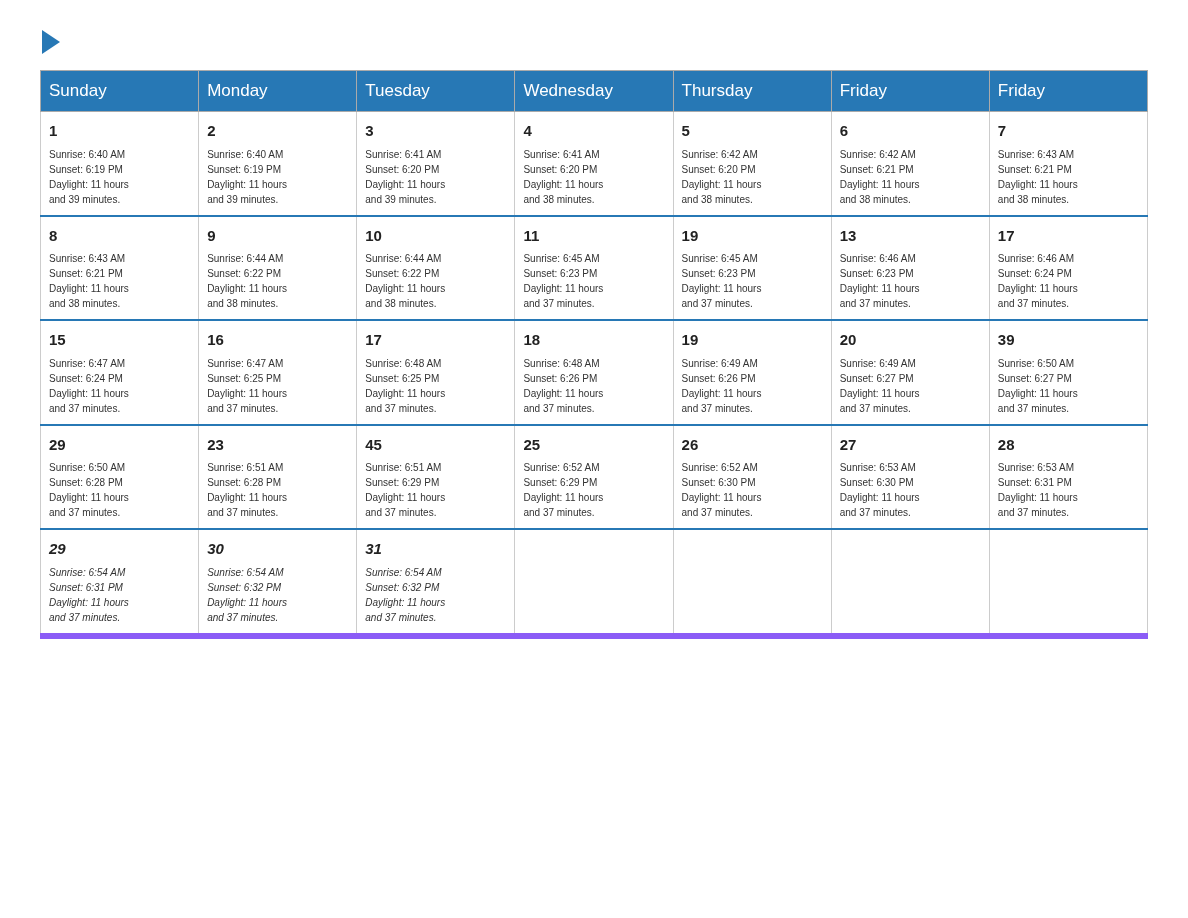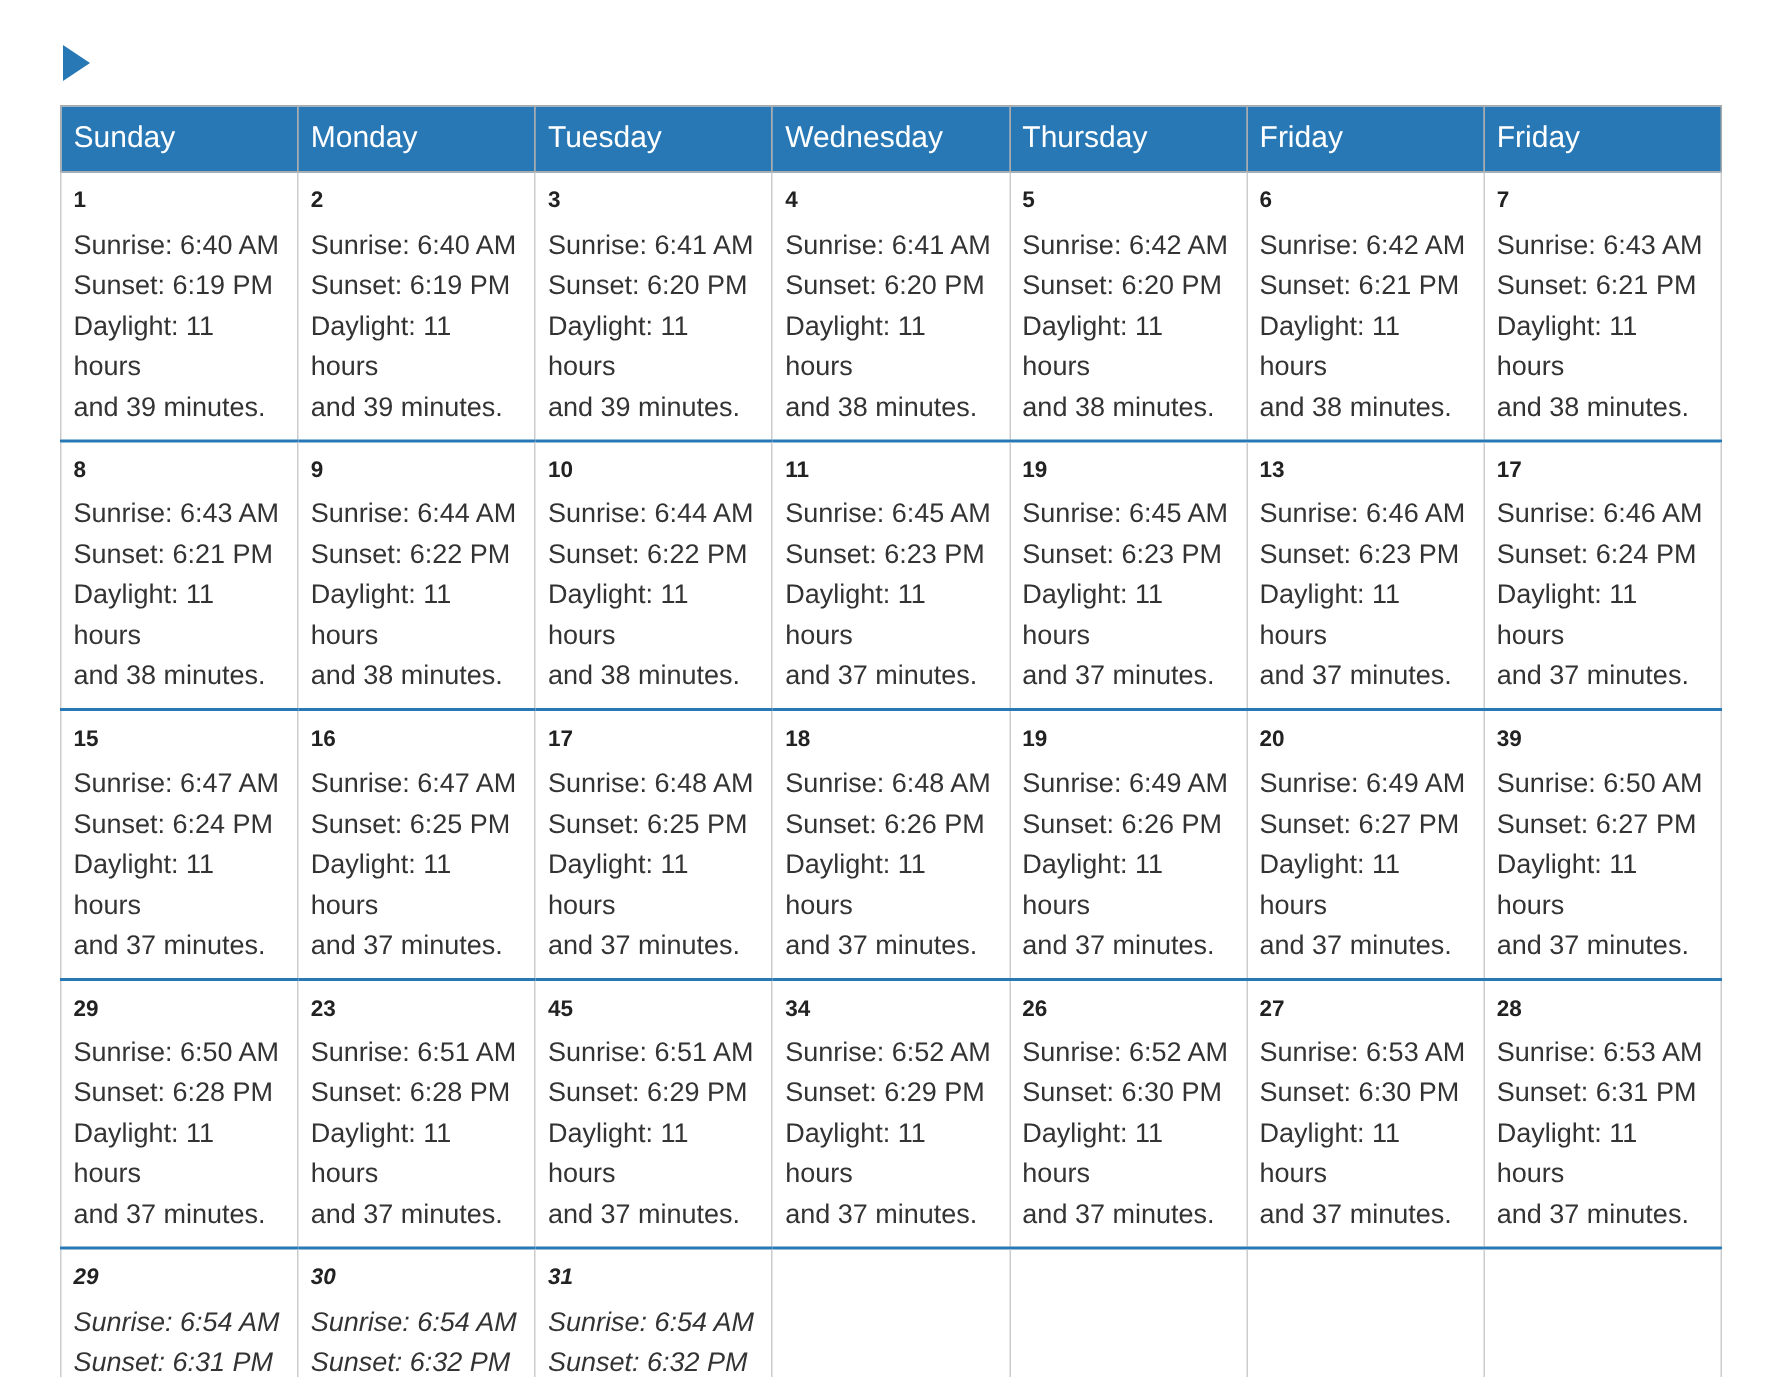--- a/index.html
+++ b/index.html
@@ -37,21 +37,21 @@
     }
     .calendar {
       width: 100%;
       border-collapse: collapse;
       border: 1px solid #aaa;
     }
     .calendar th {
       background-color: #2778b5;
       color: white;
       padding: 10px 8px;
-      font-size: 20px;
+      font-size: 17px;
       font-weight: normal;
       text-align: left;
       border: 1px solid #aaa;
     }
     .calendar td {
       vertical-align: top;
       padding: 8px 8px;
       border: 1px solid #ccc;
       font-size: 13px;
       color: #222;
@@ -61,21 +61,21 @@
     }
     .calendar td .day-num {
       font-size: 15px;
       font-weight: bold;
       display: block;
       margin-bottom: 4px;
       color: #222;
     }
     .calendar td .day-info {
       color: #333;
-      font-size: 18px;
+      font-size: 10px;
     }
     .calendar tr td {
       border-bottom: 2px solid #2778b5;
     }
     .calendar tbody tr:last-child td {
       border-bottom: 6px solid #8b5cf6;
       font-style: italic;
     }
     .empty-cell {
       background: #fff;
@@ -222,21 +222,21 @@
         </td>
         <td>
           <span class="day-num">23</span>
           <div class="day-info">Sunrise: 6:51 AM<br>Sunset: 6:28 PM<br>Daylight: 11 hours<br>and 37 minutes.</div>
         </td>
         <td>
           <span class="day-num">45</span>
           <div class="day-info">Sunrise: 6:51 AM<br>Sunset: 6:29 PM<br>Daylight: 11 hours<br>and 37 minutes.</div>
         </td>
         <td>
-          <span class="day-num">34</span>
+          <span class="day-num">25</span>
           <div class="day-info">Sunrise: 6:52 AM<br>Sunset: 6:29 PM<br>Daylight: 11 hours<br>and 37 minutes.</div>
         </td>
         <td>
           <span class="day-num">26</span>
           <div class="day-info">Sunrise: 6:52 AM<br>Sunset: 6:30 PM<br>Daylight: 11 hours<br>and 37 minutes.</div>
         </td>
         <td>
           <span class="day-num">27</span>
           <div class="day-info">Sunrise: 6:53 AM<br>Sunset: 6:30 PM<br>Daylight: 11 hours<br>and 37 minutes.</div>
         </td>

